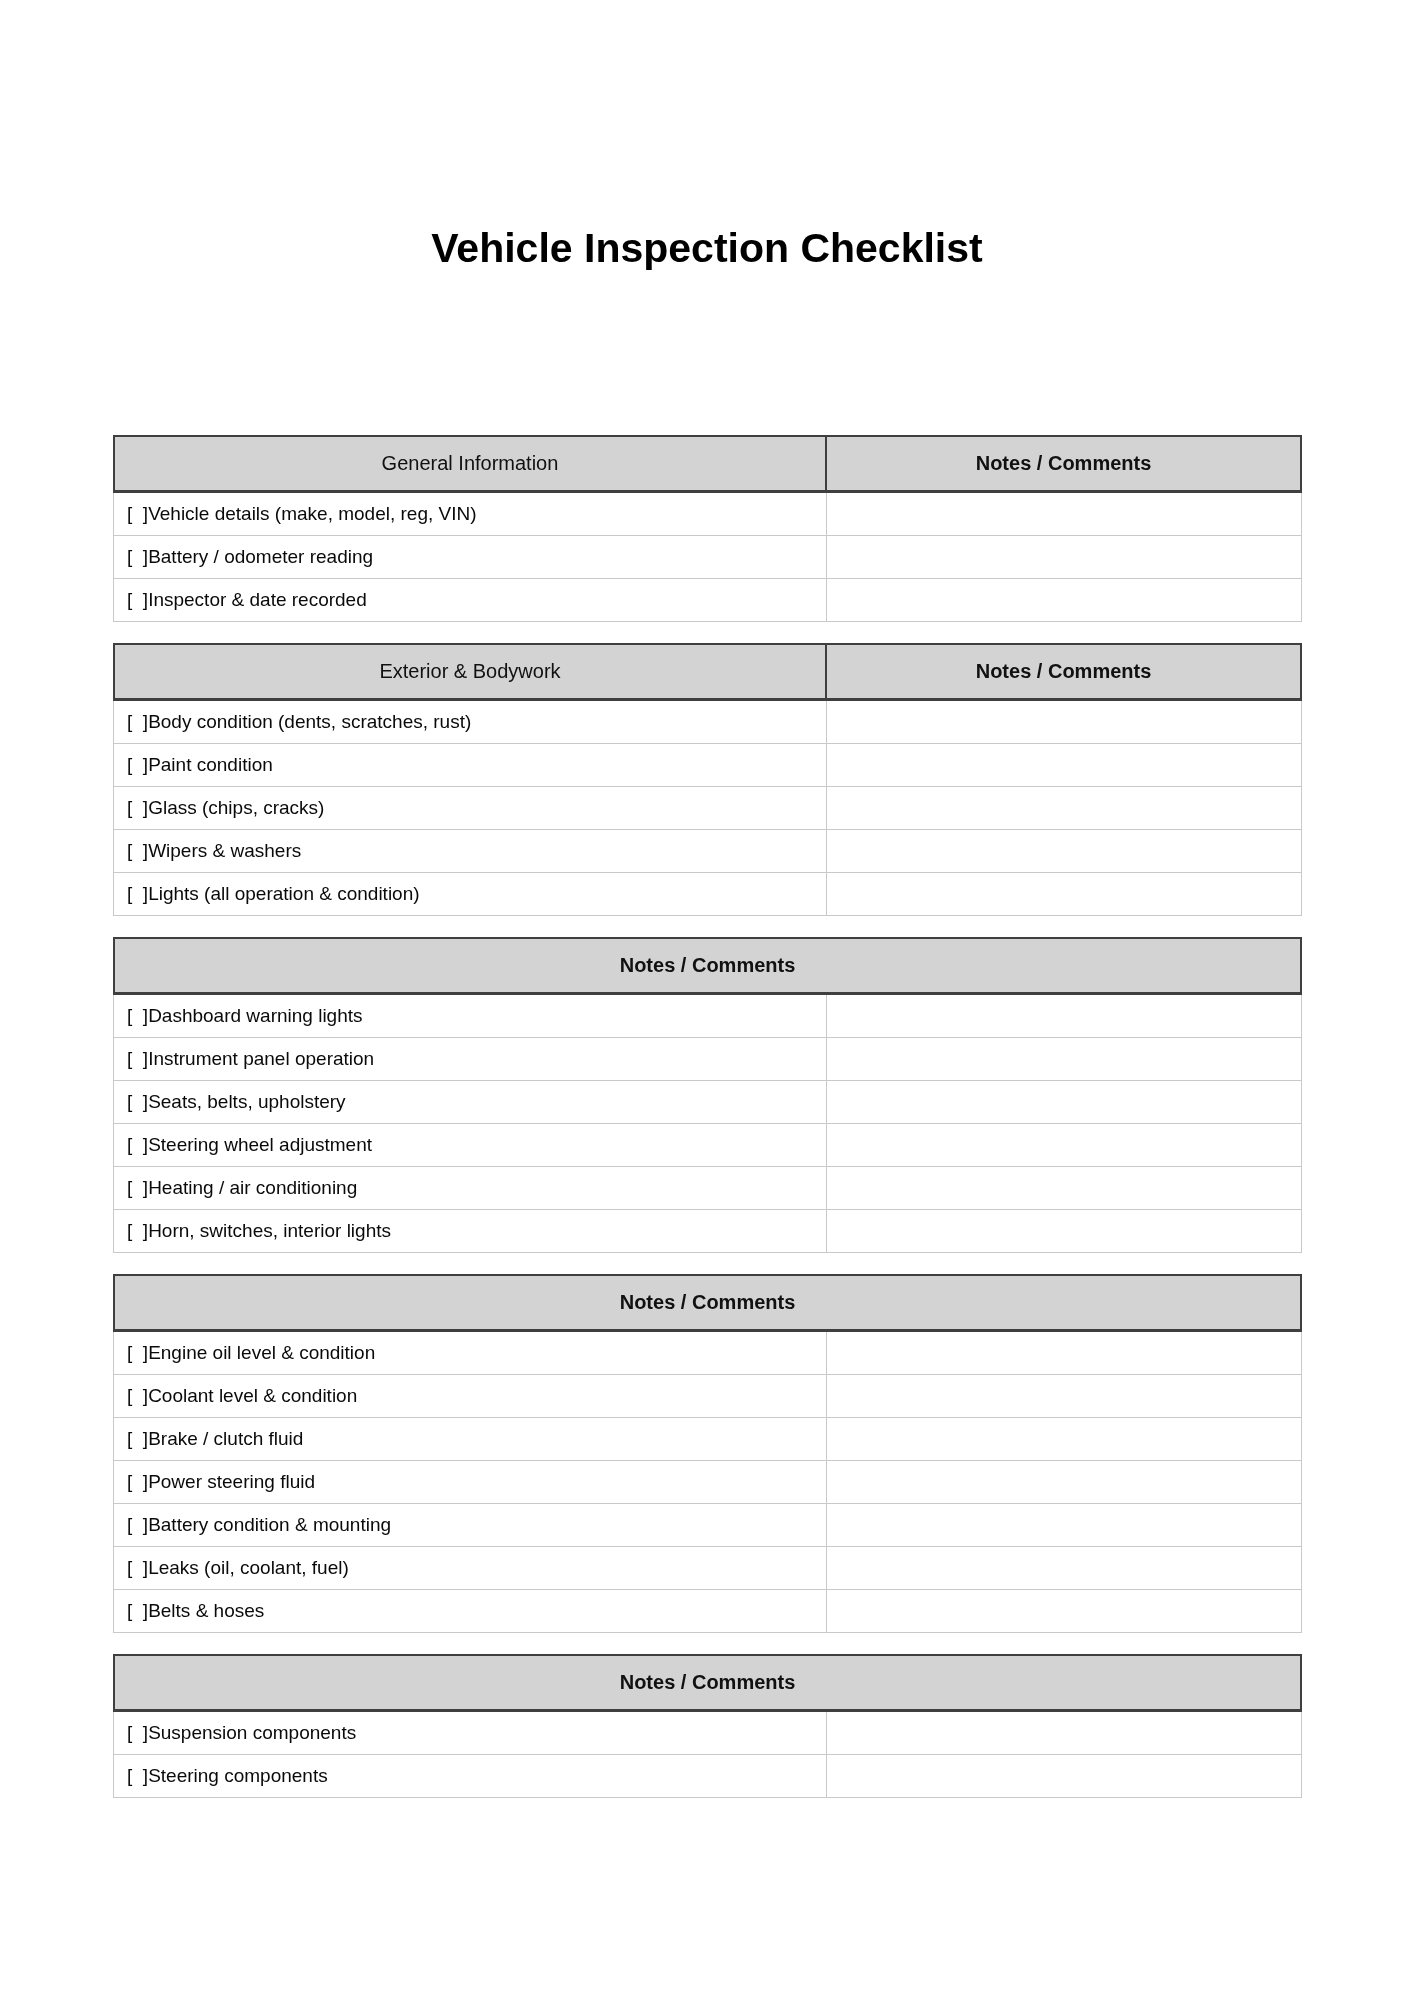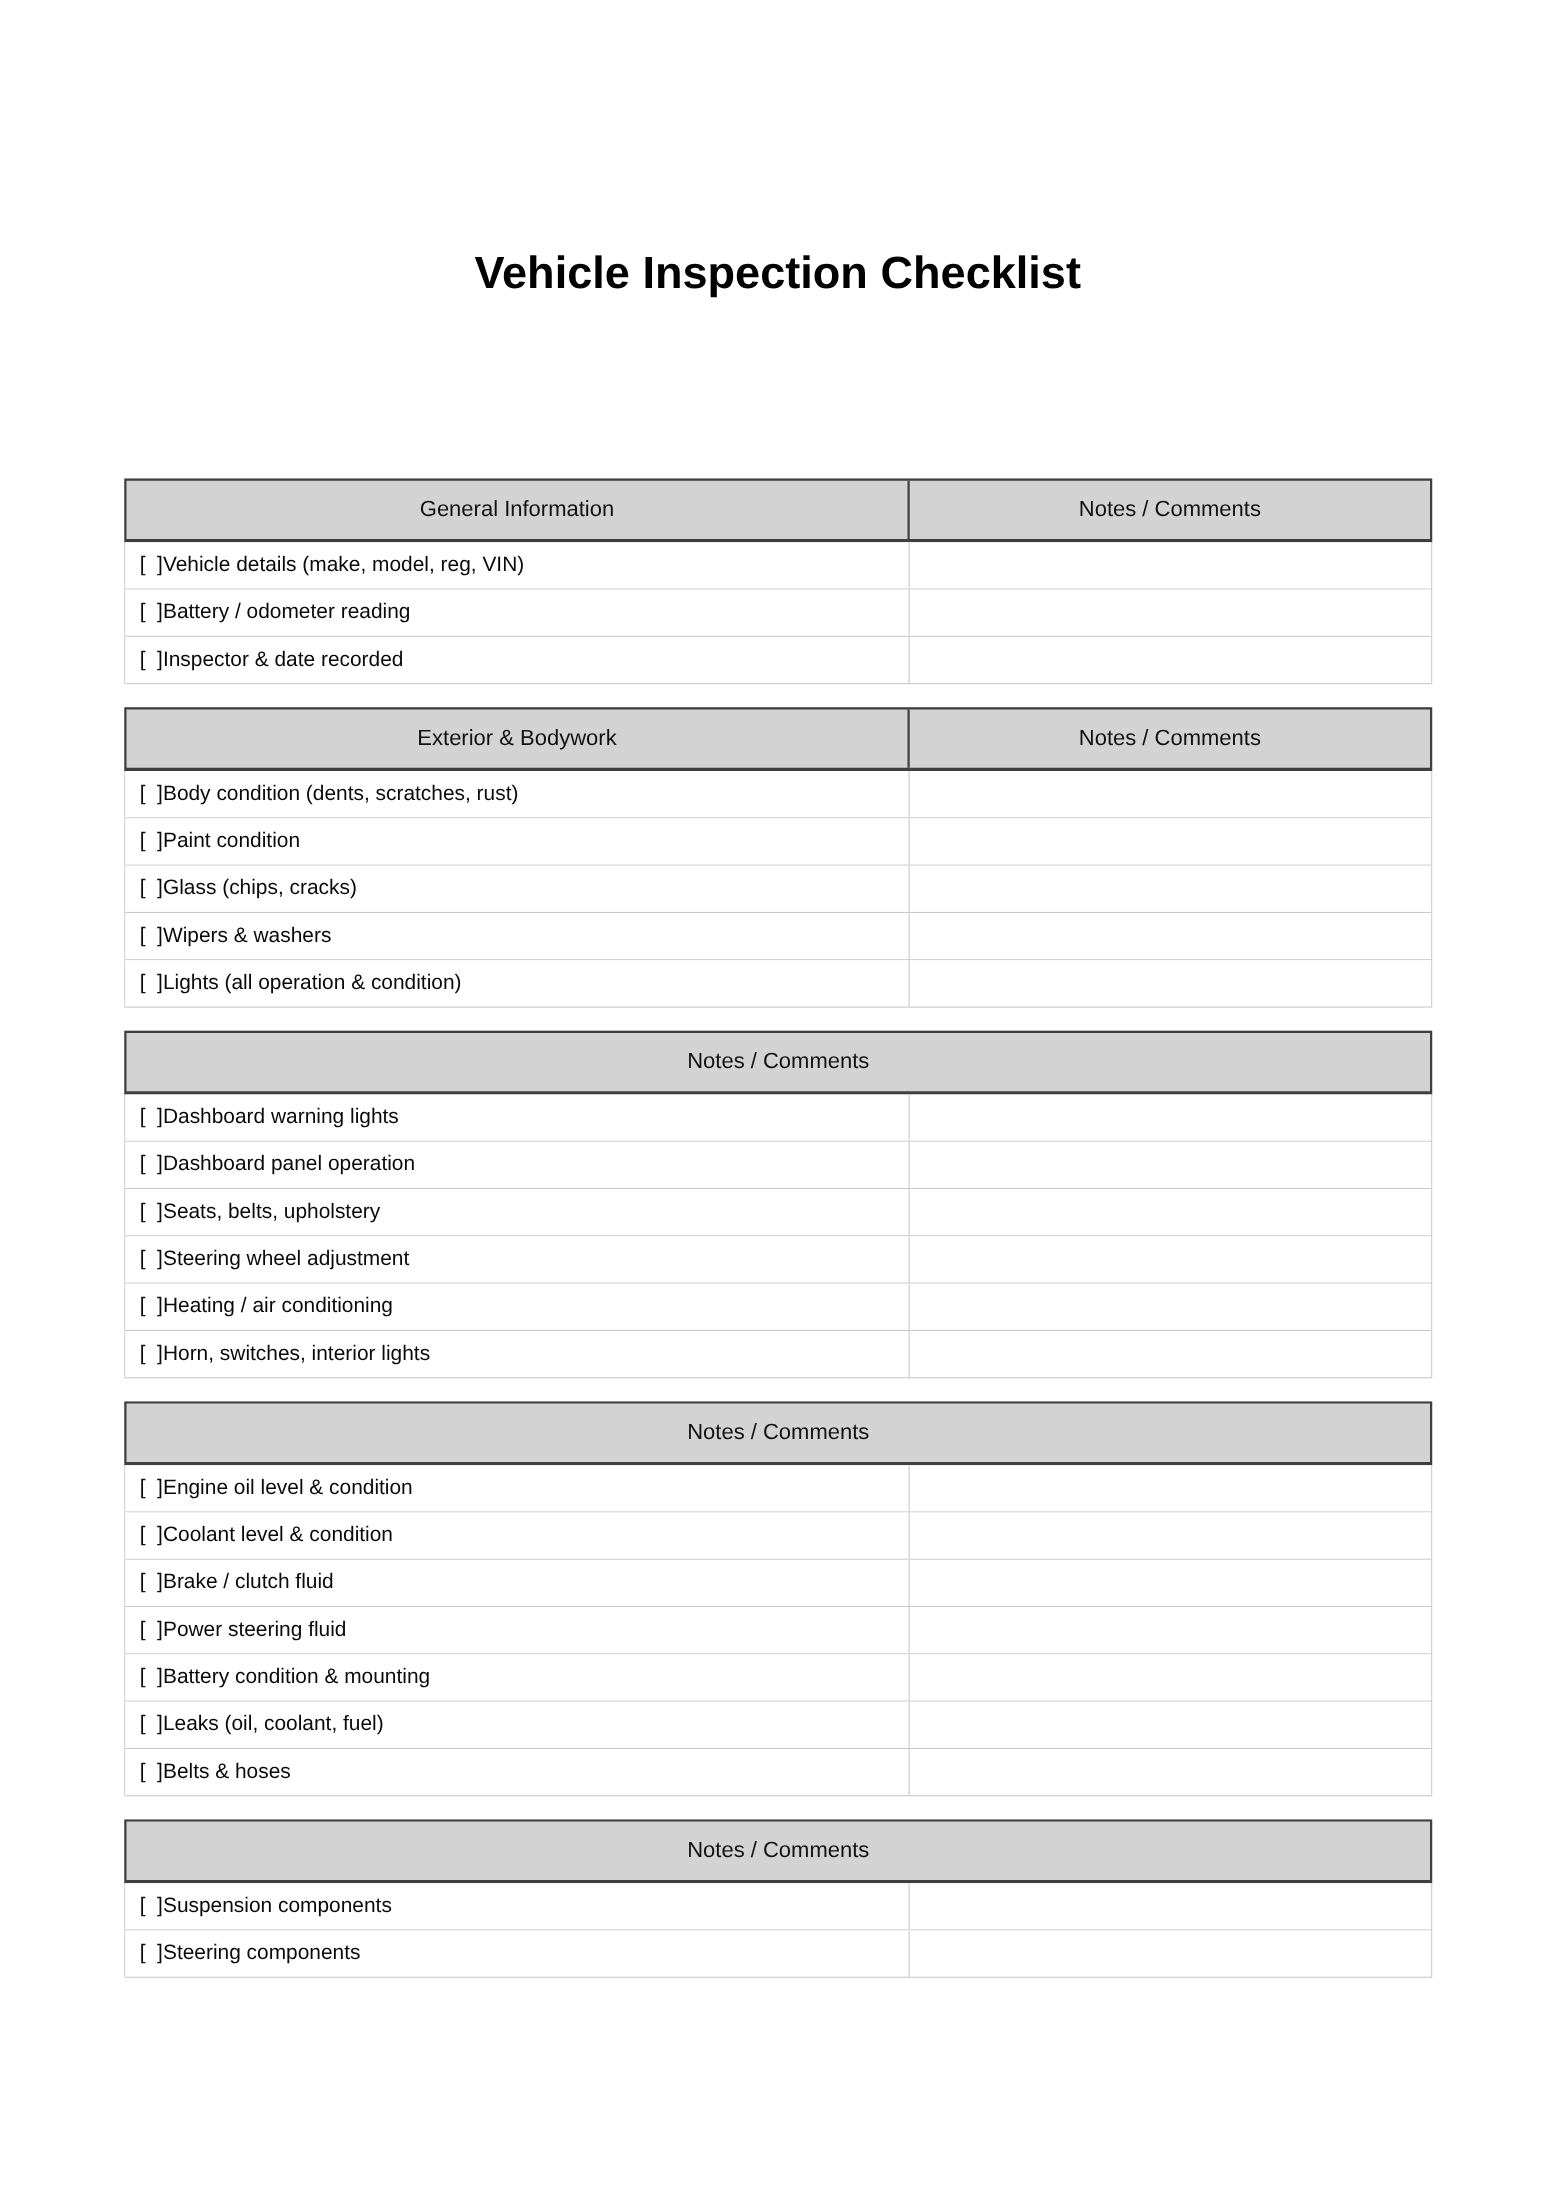--- a/index.html
+++ b/index.html
@@ -44,21 +44,21 @@
     align-items: center;
     justify-content: center;
     box-sizing: border-box;
     font-size: 20px;
     color: #111111;
   }
   .header-cell.main {
     width: 712px;
     border-right: 2px solid #3f3f3f;
   }
-  .header-cell.notes { flex: 1; }
+  .header-cell.notes { flex: 1; font-weight: bold; }
   .section-body {
     border-left: 1px solid #c9c9c9;
     border-right: 1px solid #c9c9c9;
   }
   .row {
     display: flex;
     box-sizing: border-box;
     height: 43px;
     border-bottom: 1px solid #c9c9c9;
     background: #ffffff;
@@ -179,21 +179,21 @@
             <div class="cell item">
               <span class="prefix">[  ]</span>
               <span>Dashboard warning lights</span>
             </div>
             <div class="cell notes"></div>
           </div>
 
           <div class="row">
             <div class="cell item">
               <span class="prefix">[  ]</span>
-              <span>Dashboard panel operation</span>
+              <span>Instrument panel operation</span>
             </div>
             <div class="cell notes"></div>
           </div>
 
           <div class="row">
             <div class="cell item">
               <span class="prefix">[  ]</span>
               <span>Seats, belts, upholstery</span>
             </div>
             <div class="cell notes"></div>

